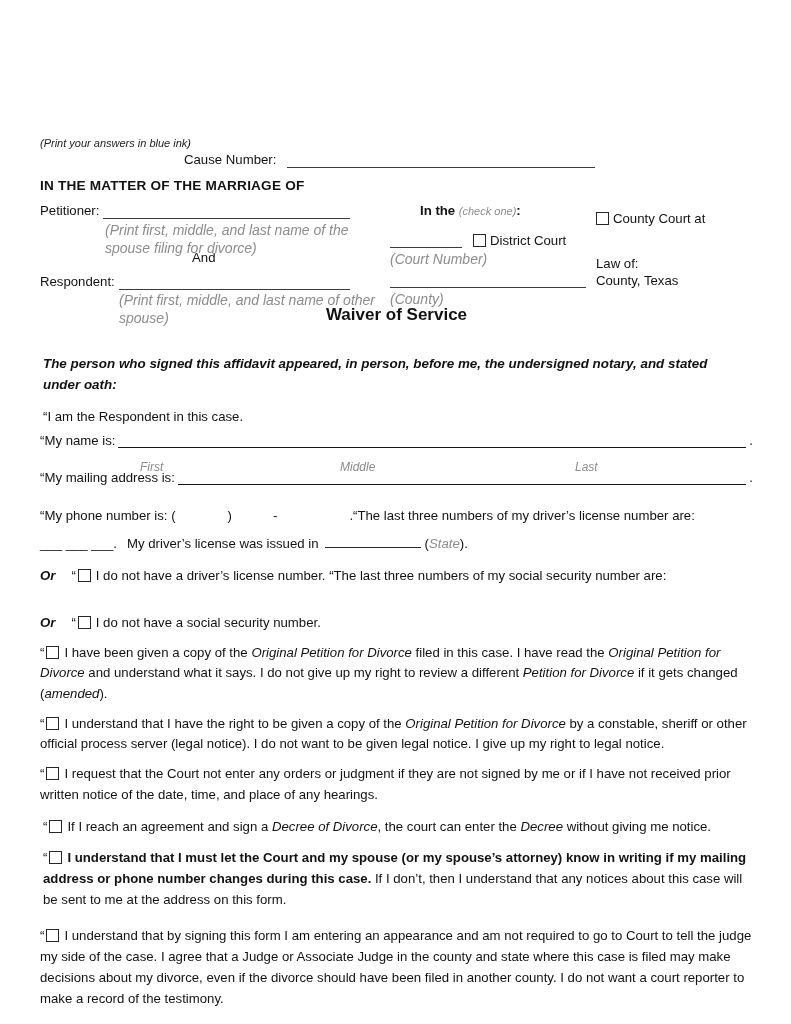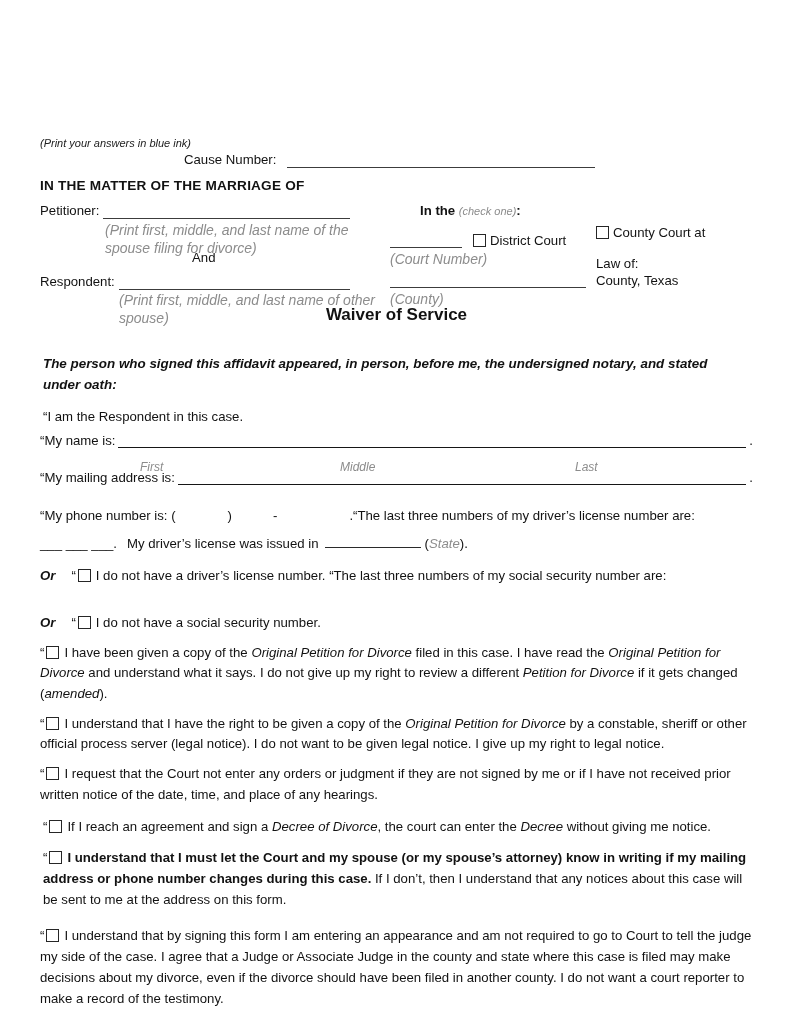--- a/index.html
+++ b/index.html
@@ -72,21 +72,21 @@
       <span class="bold">In the</span>
       <span class="ghint" style="font-size:11px;">(check one)</span><span class="bold">:</span>
     </div>
 
     <div class="abs bl" style="left:390px; top:94px; width:72px; height:17px;"></div>
     <div class="abs" style="left:473px; top:96px;">
       <span class="cb hdr-cb"></span><span>District Court</span>
     </div>
     <div class="abs ghint" style="left:390px; top:114px;">(Court Number)</div>
 
-    <div class="abs" style="left:596px; top:88px;">
+    <div class="abs" style="left:596px; top:74px;">
       <span class="cb hdr-cb"></span><span>County Court at</span>
     </div>
     <div class="abs" style="left:596px; top:119px;">Law of:</div>
 
     <div class="abs bl" style="left:390px; top:134px; width:196px; height:17px;"></div>
     <div class="abs" style="left:596px; top:136px;">County, Texas</div>
     <div class="abs ghint" style="left:390px; top:154px;">(County)</div>
   </div>
 
   <div class="main">

